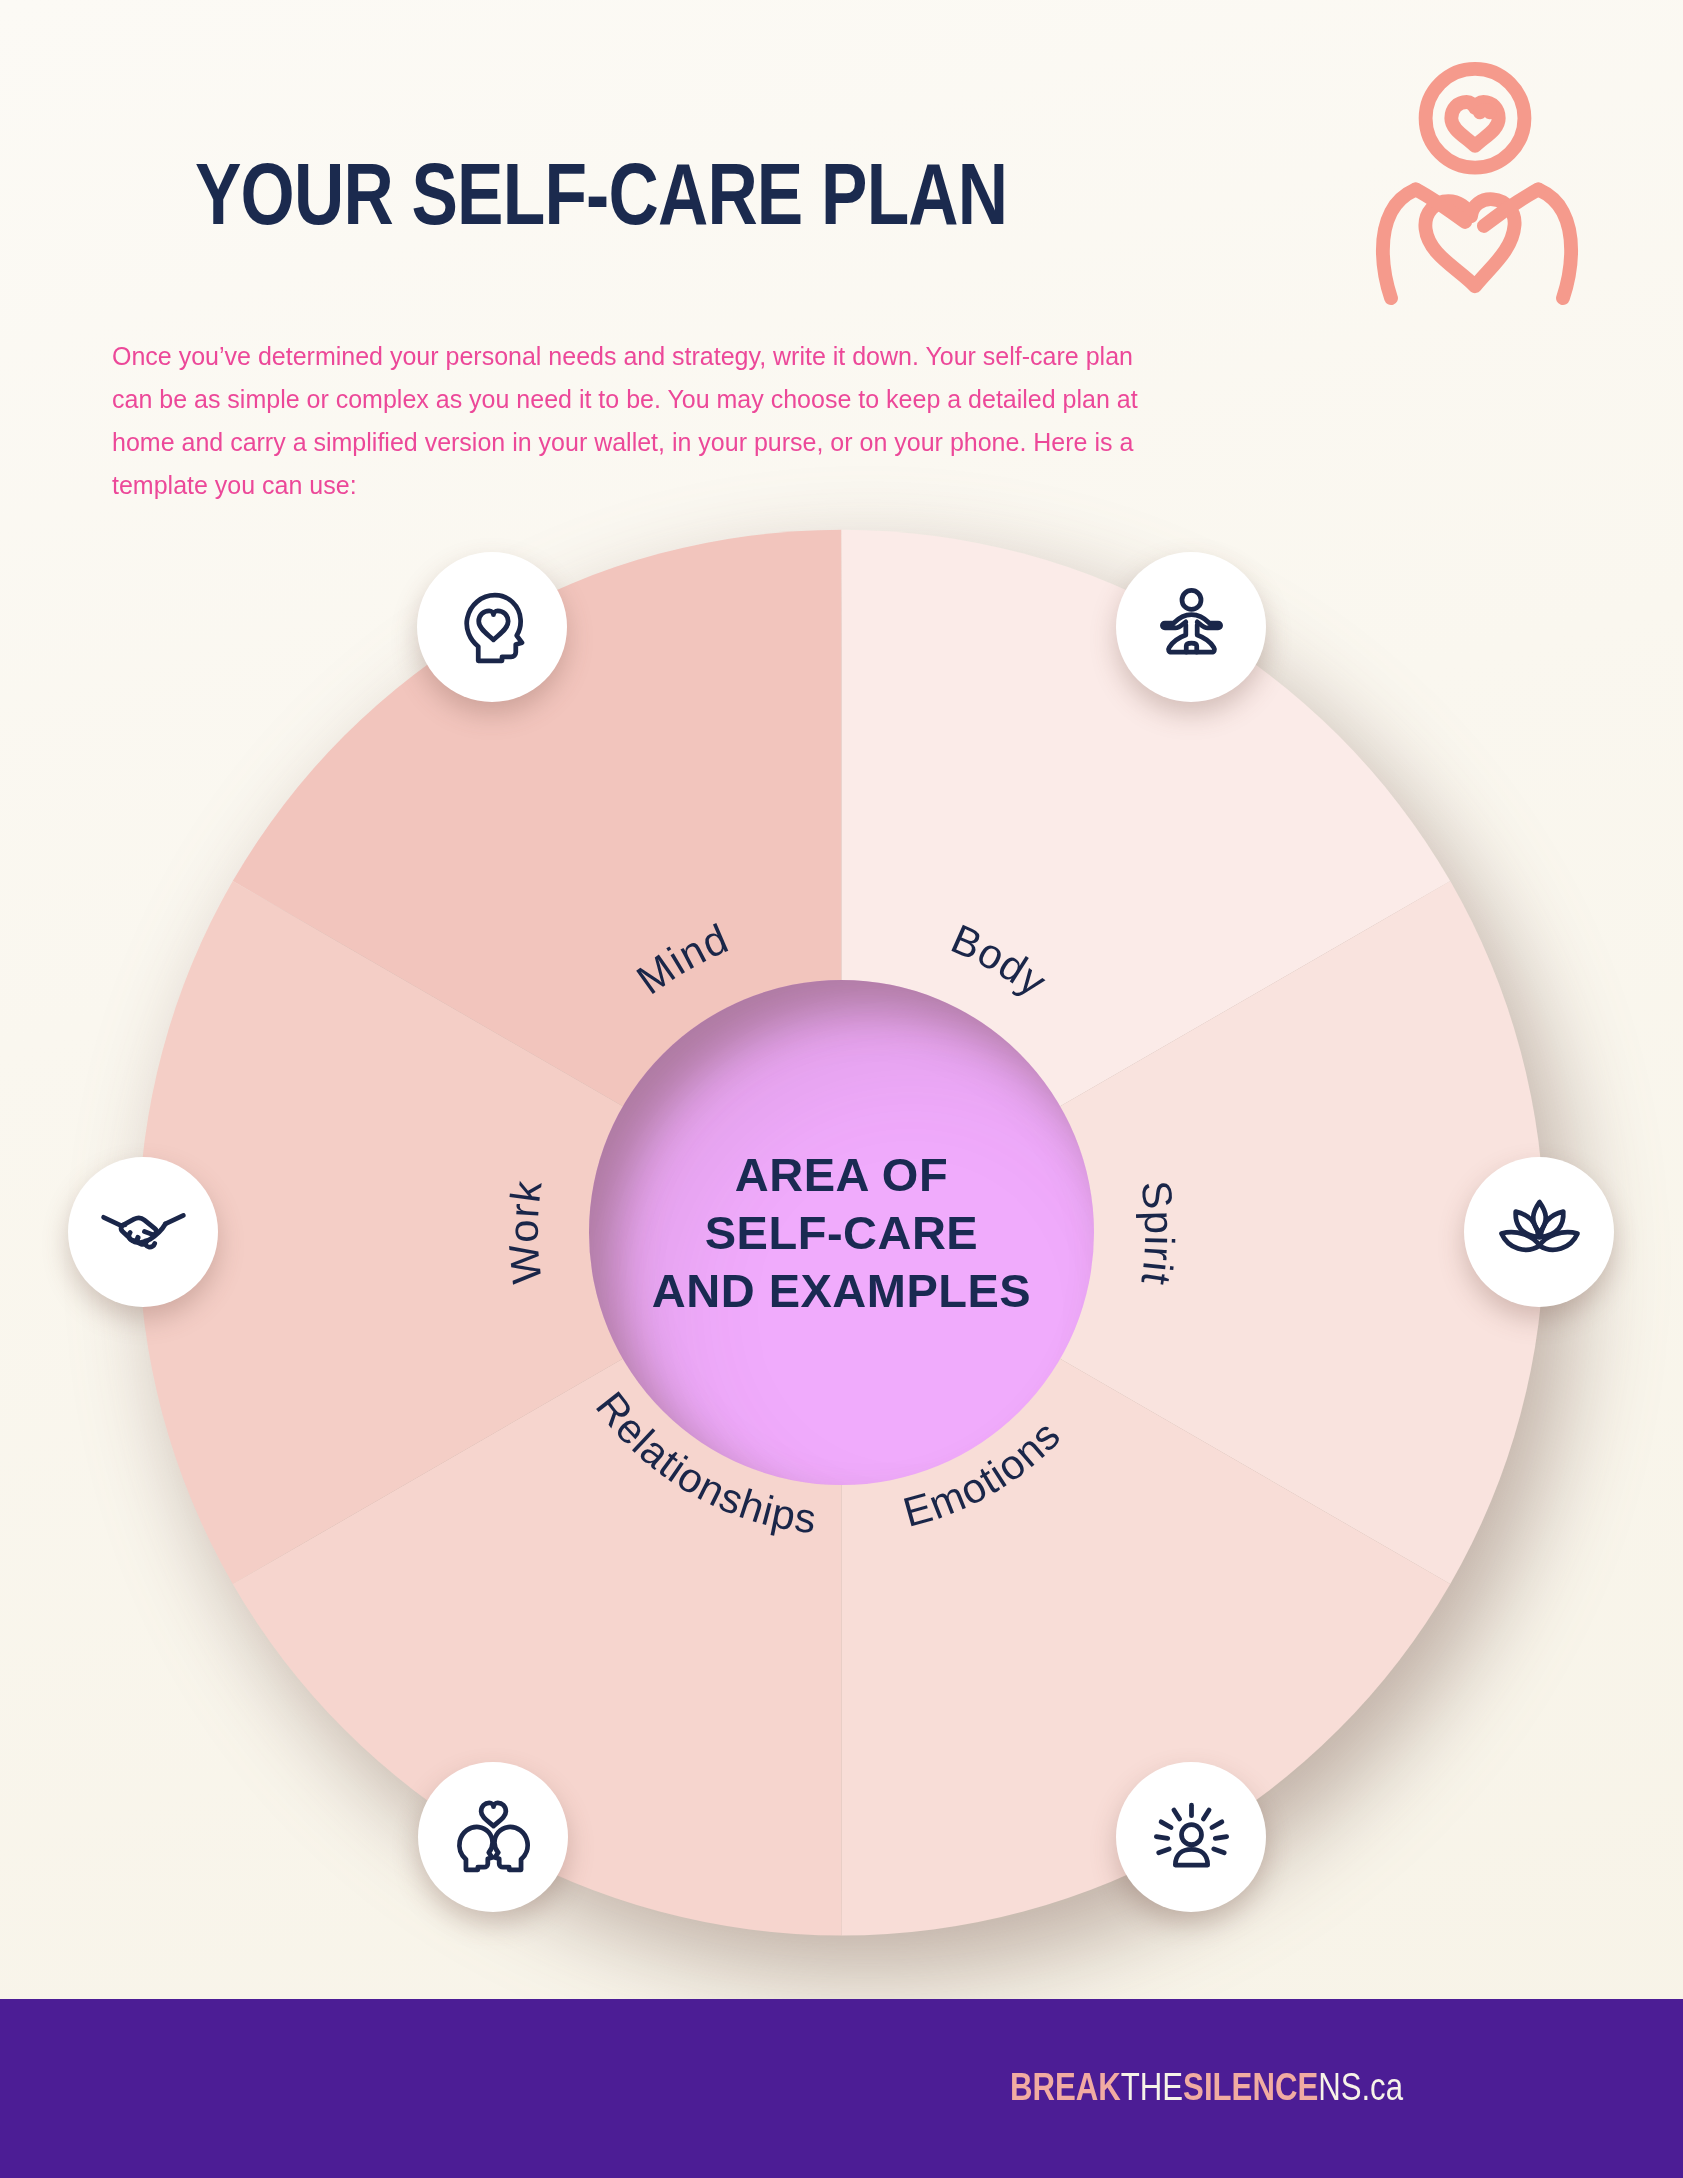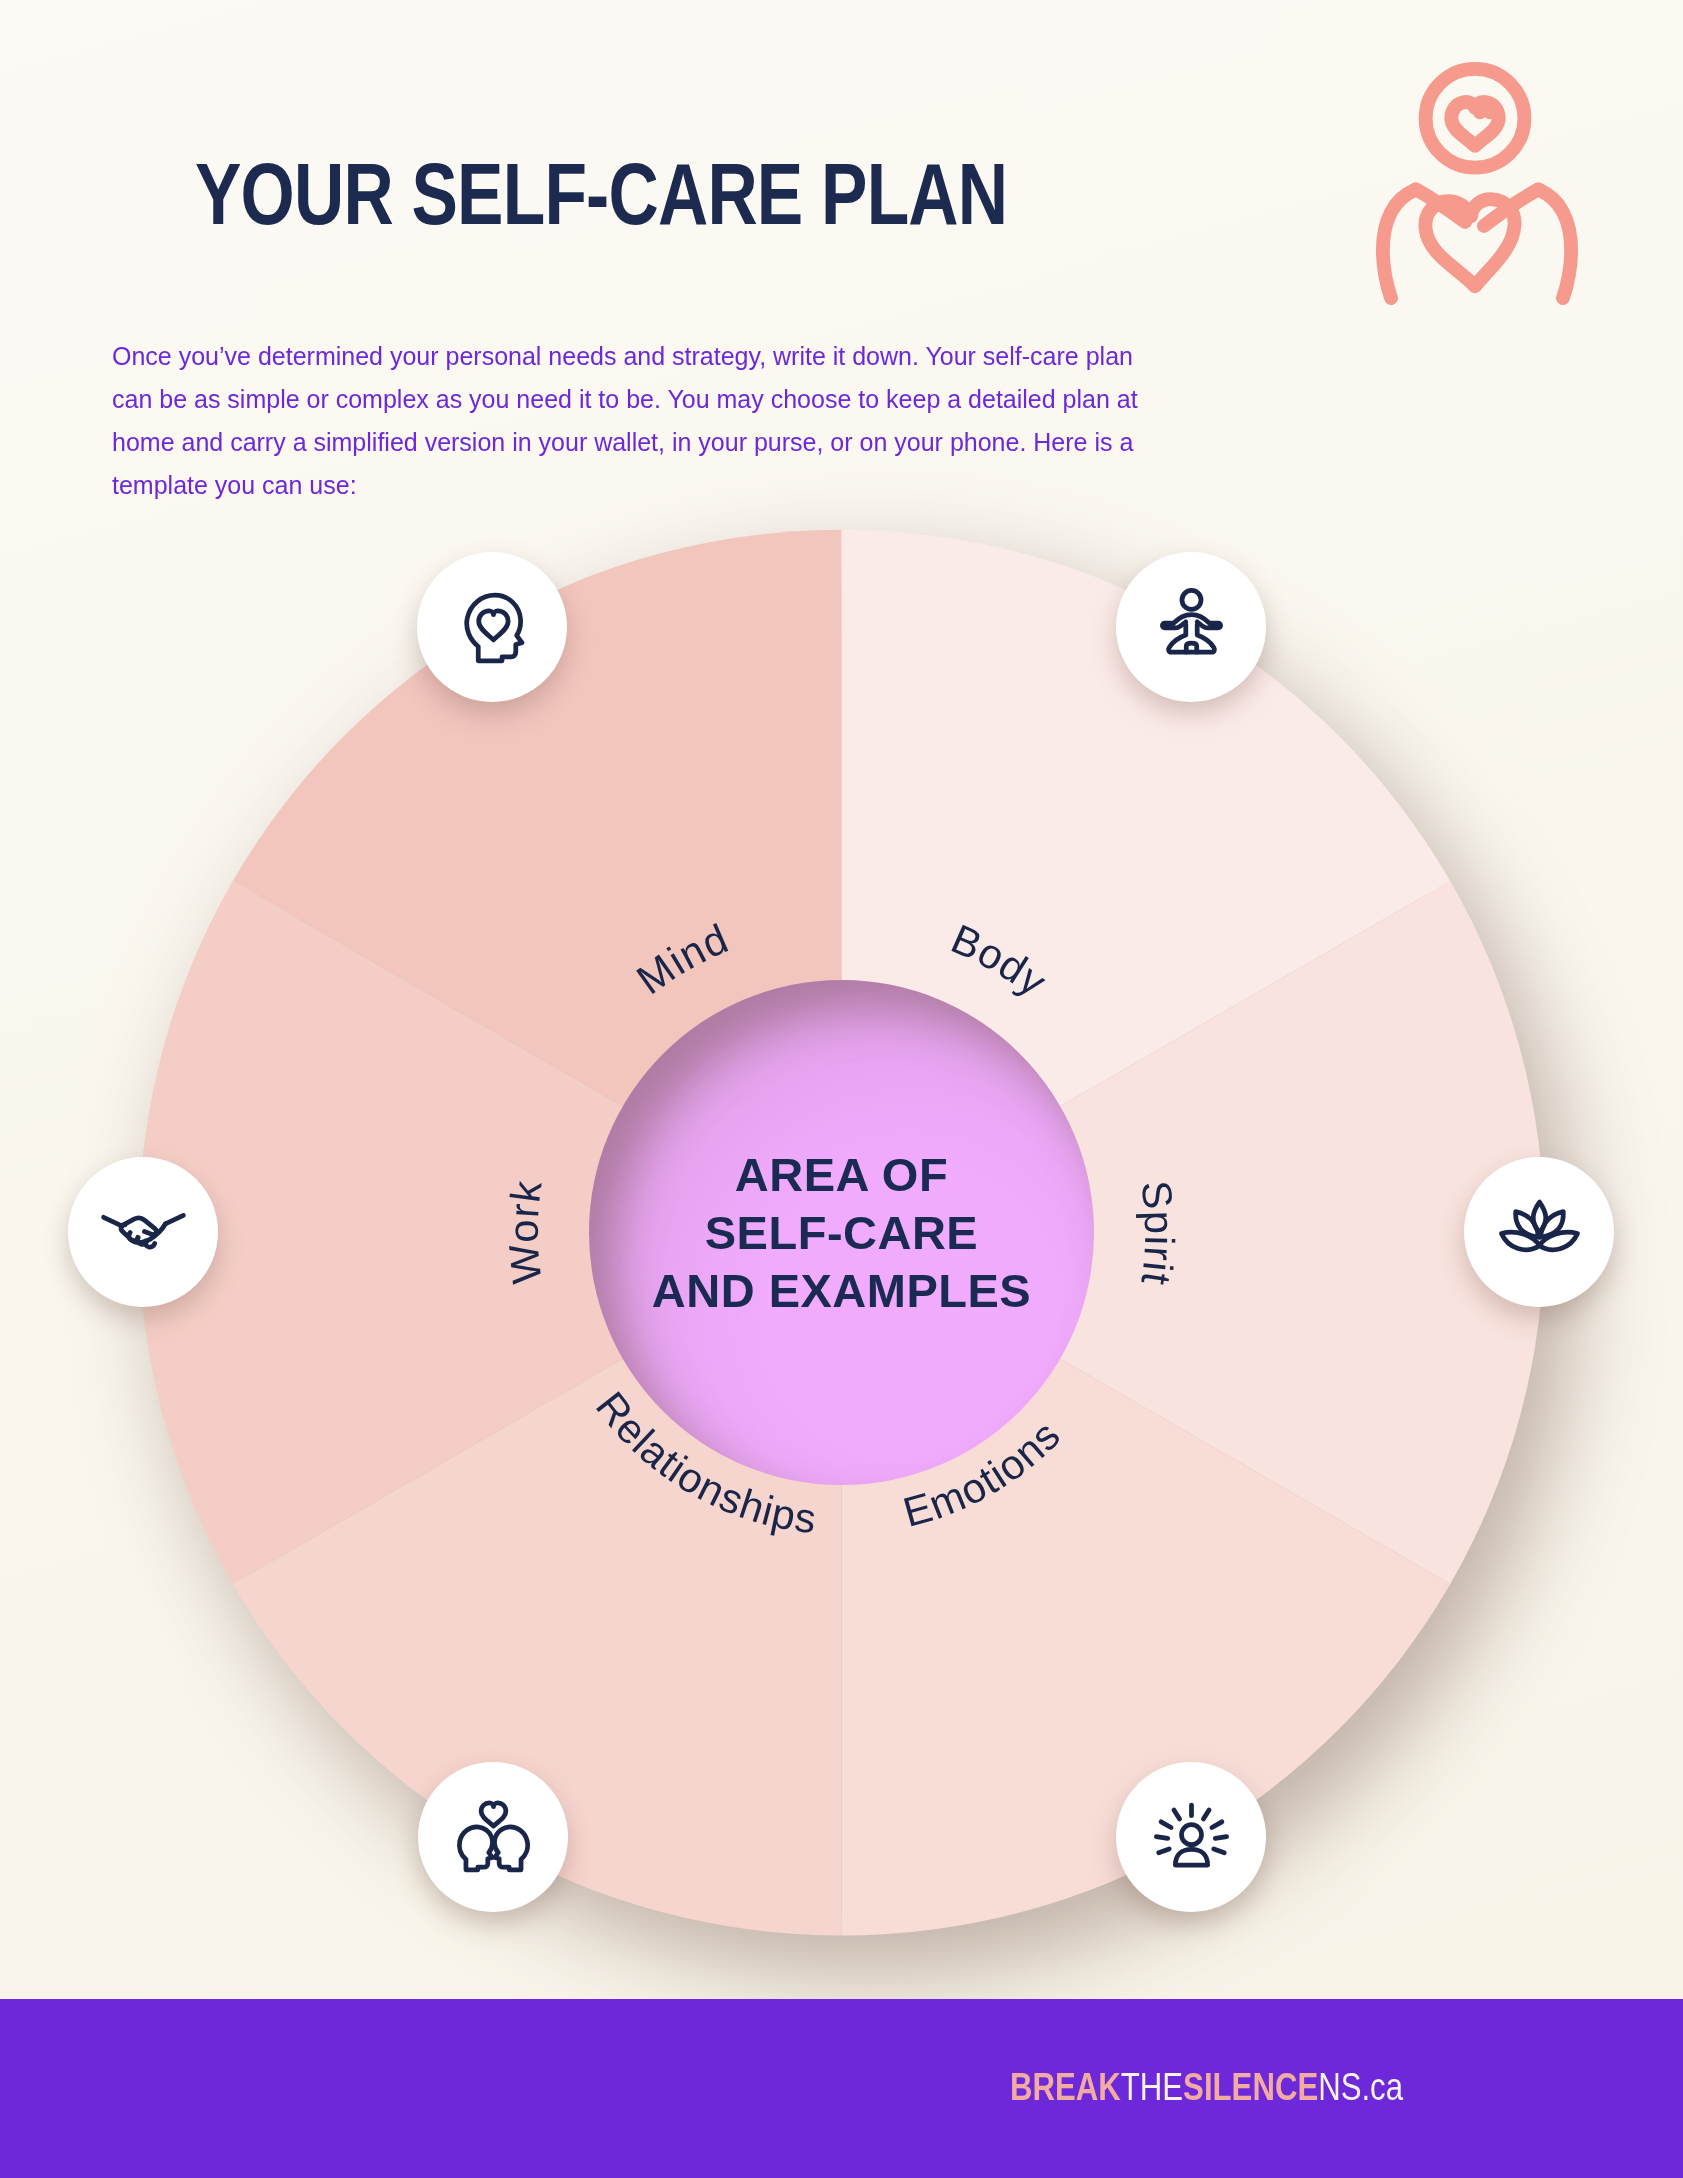--- a/index.html
+++ b/index.html
@@ -9,42 +9,42 @@
     font-family:"Liberation Sans",sans-serif;color:#1A2649;
   }
   .page-title{
     position:absolute;left:195px;top:150px;
     font-size:87px;font-weight:700;letter-spacing:-1px;line-height:1;
     color:#1B2A4E;transform:scaleX(0.8);transform-origin:left top;white-space:nowrap;
   }
   .logo{position:absolute;left:1369px;top:57px;width:216px;height:249px;}
   .intro{
     position:absolute;left:112px;top:335px;width:1139px;
-    font-size:25px;line-height:43px;color:#6d28d9;white-space:pre-line;
+    font-size:25px;line-height:43px;color:#ec4899;white-space:pre-line;
   }
   .layer{position:absolute;left:0;top:0;width:1683px;height:2178px;pointer-events:none;}
   #sectors-svg{filter:drop-shadow(26px 36px 46px rgba(112,78,68,0.42));}
   .hole{
     position:absolute;left:589px;top:980px;width:505px;height:505px;border-radius:50%;
     background:#f0abfc;
     box-shadow:inset 26px 30px 46px rgba(100,68,58,0.40), inset 69px 79px 109px rgba(100,68,58,0.10);
     display:flex;align-items:center;justify-content:center;text-align:center;
   }
   .hole-text{font-size:47px;font-weight:700;line-height:58px;letter-spacing:0.5px;color:#1A2A52;}
   .wheel-label{
     font-family:"Liberation Sans",sans-serif;font-size:42px;fill:#1A2649;letter-spacing:1px;
   }
   .icon-circle{
     position:absolute;width:150px;height:150px;border-radius:50%;background:#FFFFFF;
     box-shadow:0 12px 26px rgba(110,75,65,0.28);
     display:flex;align-items:center;justify-content:center;
   }
   .icon-circle svg{color:#1A2649;}
   .footer-bar{
-    position:absolute;left:0;top:1999px;width:1683px;height:179px;background:#6d28d9;
+    position:absolute;left:0;top:1999px;width:1683px;height:179px;background:#4c1d95;
   }
   .footer-wordmark{
     position:absolute;left:1010px;top:50%;transform:translateY(-54%) scaleX(0.82);
     transform-origin:left center;white-space:nowrap;font-size:38px;letter-spacing:0;
   }
   .fw-em{color:#F1ABA2;font-weight:700;}
   .fw-reg{color:#F7F3E8;font-weight:400;}
   .defs-hidden{position:absolute;width:0;height:0;overflow:hidden;}
 </style>
 </head>

